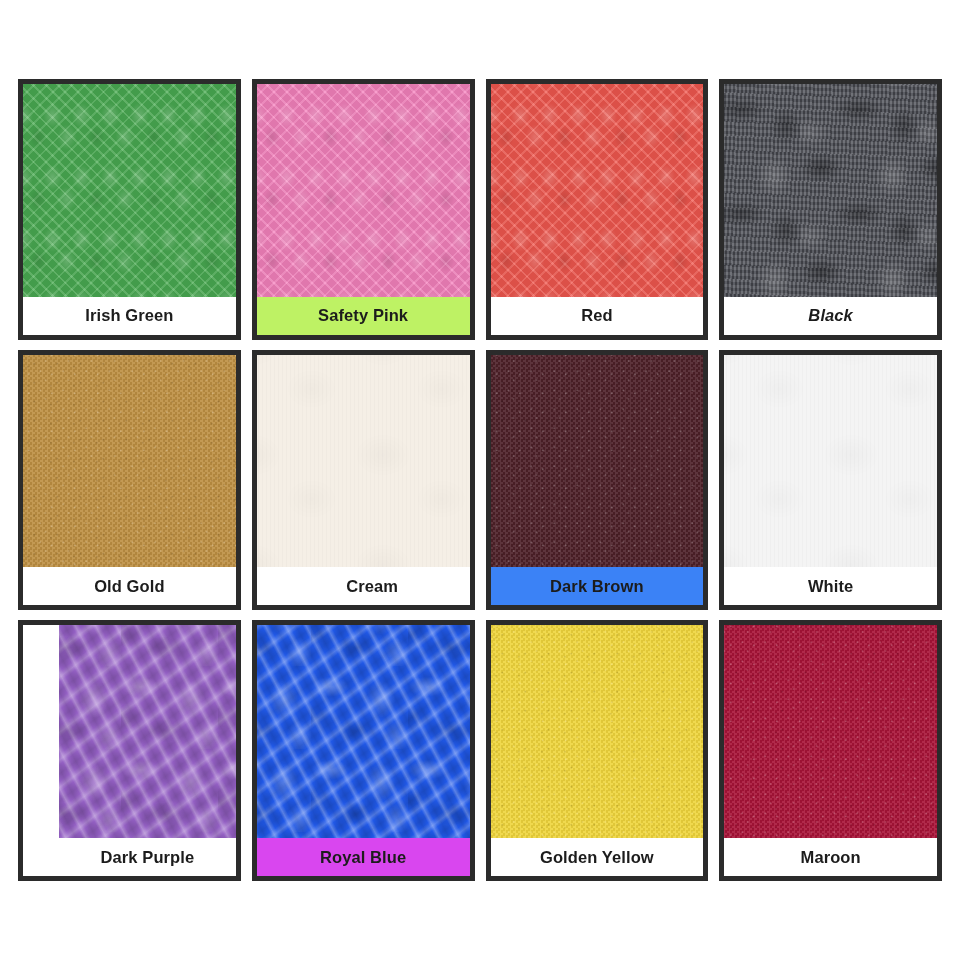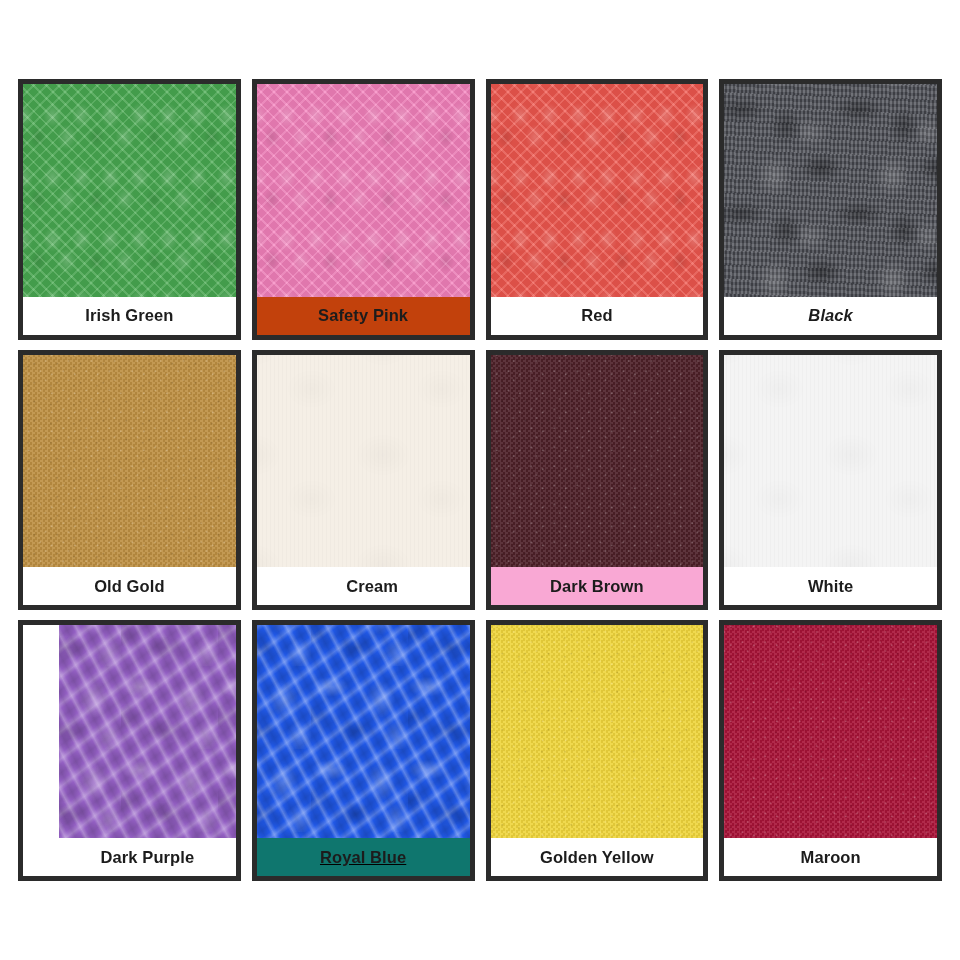--- a/index.html
+++ b/index.html
@@ -197,21 +197,21 @@
 
 <div id="swatch-grid" style="grid-template-columns: repeat(4, 1fr); grid-template-rows: repeat(3, 1fr);">
     <div class="swatch-card" style="border-color: rgb(43, 43, 43);">
       <div class="swatch-fill tex-damask" style="background-color: rgb(74, 171, 82);"></div>
       <div class="swatch-label-strip" style="background: rgb(255, 255, 255);">
         <span class="swatch-label" style="color: rgb(28, 28, 28); text-align: center;">Irish Green</span>
       </div>
     </div>
     <div class="swatch-card" style="border-color: rgb(43, 43, 43);">
       <div class="swatch-fill tex-damask" style="background-color: rgb(245, 130, 189);"></div>
-      <div class="swatch-label-strip" style="background: #c2410c;">
+      <div class="swatch-label-strip" style="background: #bef264;">
         <span class="swatch-label" style="color: rgb(28, 28, 28);">Safety Pink</span>
       </div>
     </div>
     <div class="swatch-card" style="border-color: rgb(43, 43, 43);">
       <div class="swatch-fill tex-damask" style="background-color: rgb(240, 88, 79);"></div>
       <div class="swatch-label-strip" style="background: rgb(255, 255, 255);">
         <span class="swatch-label" style="color: rgb(28, 28, 28);">Red</span>
       </div>
     </div>
     <div class="swatch-card" style="border-color: rgb(43, 43, 43); font-style: italic;">
@@ -227,39 +227,39 @@
       </div>
     </div>
     <div class="swatch-card" style="border-color: rgb(43, 43, 43);">
       <div class="swatch-fill tex-flat" style="background-color: rgb(245, 239, 230);"></div>
       <div class="swatch-label-strip" style="background: rgb(255, 255, 255); margin-left: 18px;">
         <span class="swatch-label" style="color: rgb(28, 28, 28);">Cream</span>
       </div>
     </div>
     <div class="swatch-card" style="border-color: rgb(43, 43, 43);">
       <div class="swatch-fill tex-speckle" style="background-color: rgb(77, 32, 40);"></div>
-      <div class="swatch-label-strip" style="background: #f9a8d4;">
+      <div class="swatch-label-strip" style="background: #3b82f6;">
         <span class="swatch-label" style="color: rgb(28, 28, 28);">Dark Brown</span>
       </div>
     </div>
     <div class="swatch-card" style="border-color: rgb(43, 43, 43);">
       <div class="swatch-fill tex-flat" style="background-color: rgb(244, 244, 244);"></div>
       <div class="swatch-label-strip" style="background: rgb(255, 255, 255);">
         <span class="swatch-label" style="color: rgb(28, 28, 28);">White</span>
       </div>
     </div>
     <div class="swatch-card" style="border-color: rgb(43, 43, 43); padding-left: 36px;">
       <div class="swatch-fill tex-crinkle" style="background-color: rgb(148, 96, 196);"></div>
       <div class="swatch-label-strip" style="background: rgb(255, 255, 255);">
         <span class="swatch-label" style="color: rgb(28, 28, 28);">Dark Purple</span>
       </div>
     </div>
     <div class="swatch-card" style="border-color: rgb(43, 43, 43);">
       <div class="swatch-fill tex-crinkle" style="background-color: rgb(33, 89, 232);"></div>
-      <div class="swatch-label-strip" style="background: #0f766e; text-decoration: underline;">
+      <div class="swatch-label-strip" style="background: #d946ef;">
         <span class="swatch-label" style="color: rgb(28, 28, 28);">Royal Blue</span>
       </div>
     </div>
     <div class="swatch-card" style="border-color: rgb(43, 43, 43);">
       <div class="swatch-fill tex-speckle" style="background-color: rgb(239, 213, 60);"></div>
       <div class="swatch-label-strip" style="background: rgb(255, 255, 255);">
         <span class="swatch-label" style="color: rgb(28, 28, 28);">Golden Yellow</span>
       </div>
     </div>
     <div class="swatch-card" style="border-color: rgb(43, 43, 43);">

